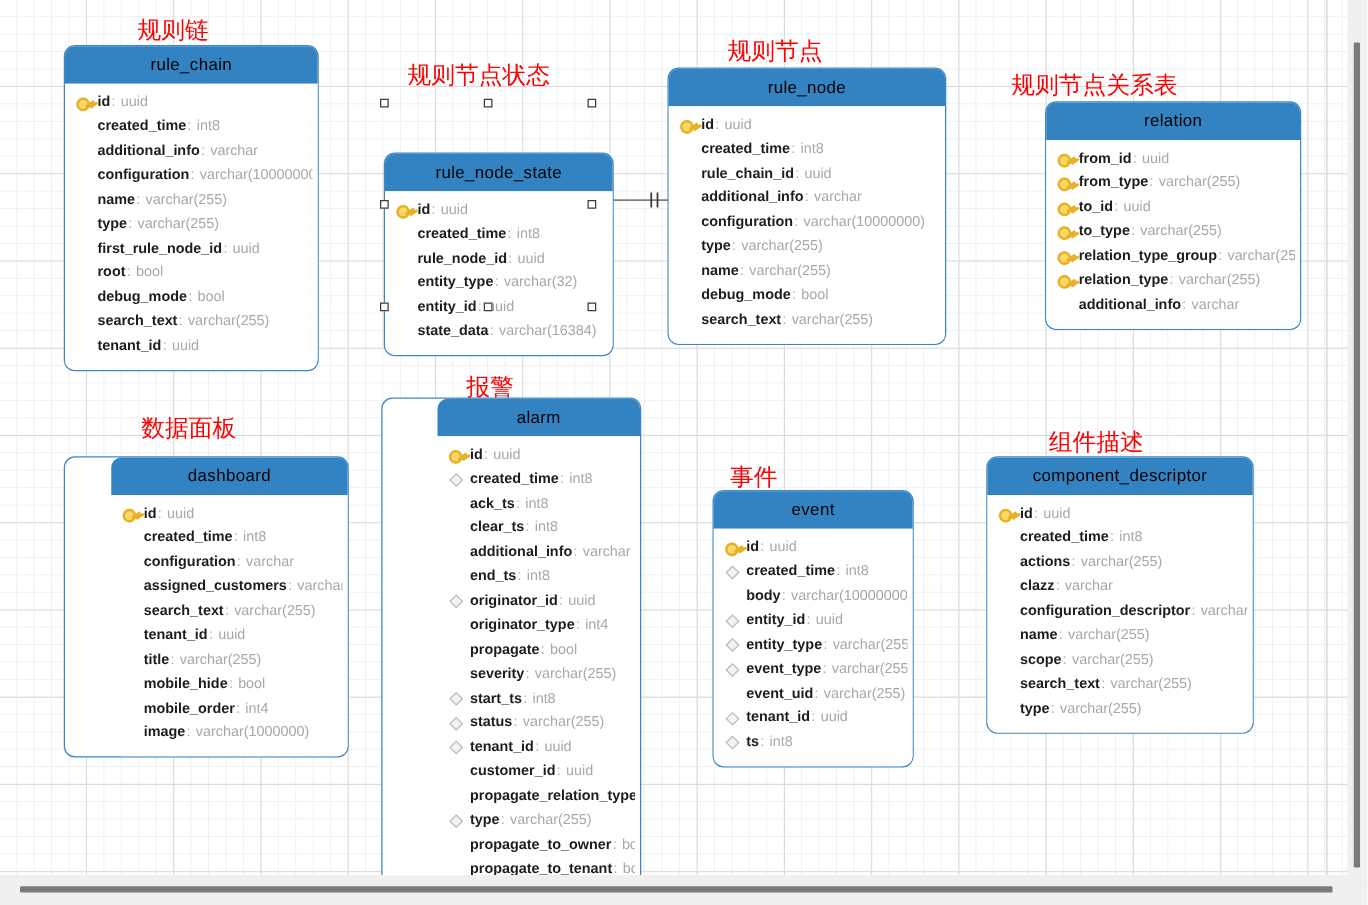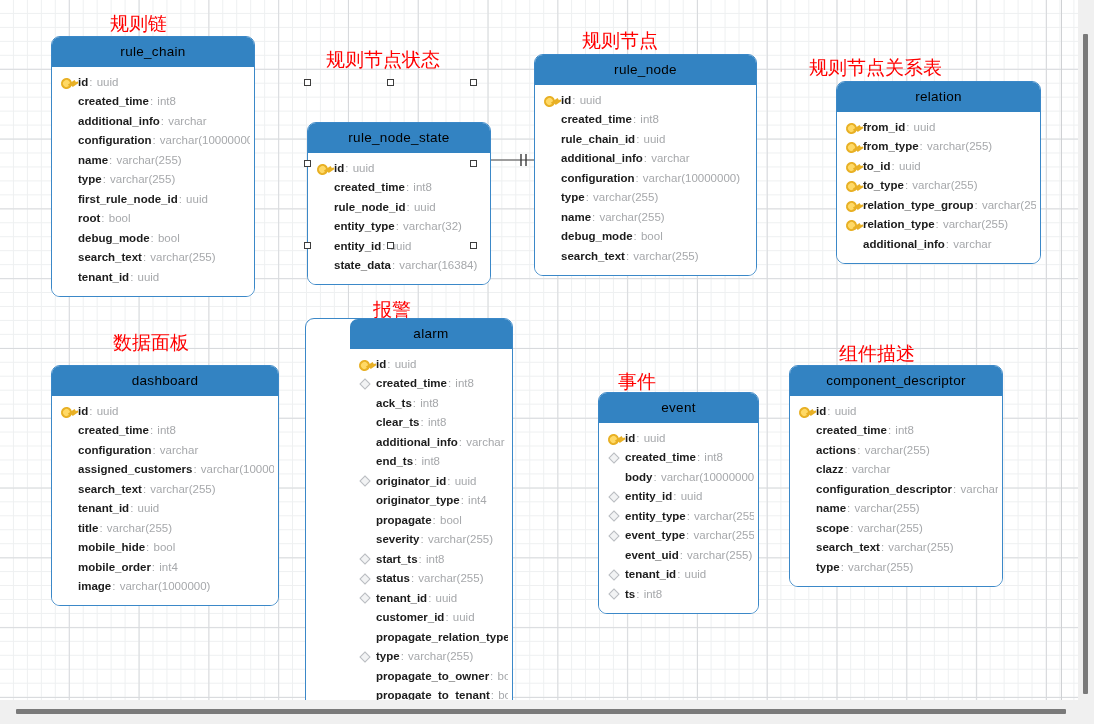--- a/index.html
+++ b/index.html
@@ -208,21 +208,21 @@
 
   <div id="canvas">
 
     <div id="labels-layer">
         <div class="cn-label" style="left: 110px; top: 11px;">规则链</div>
         <div class="cn-label" style="left: 326px; top: 47px;">规则节点状态</div>
         <div class="cn-label" style="left: 582px; top: 28px;">规则节点</div>
         <div class="cn-label" style="left: 809px; top: 55px;">规则节点关系表</div>
         <div class="cn-label" style="left: 113px; top: 330px;">数据面板</div>
         <div class="cn-label" style="left: 373px; top: 297px; font-family: Liberation Mono, monospace;">报警</div>
-        <div class="cn-label" style="left: 618px; top: 369px;">事件</div>
+        <div class="cn-label" style="left: 584px; top: 369px;">事件</div>
         <div class="cn-label" style="left: 839px; top: 341px;">组件描述</div>
       </div>
 
     <div id="connector">
       <svg width="62" height="20" viewBox="0 0 62 20">
         <line x1="8" y1="10" x2="62" y2="10" stroke="#7d7d7d" stroke-width="1.4"></line>
         <circle cx="9.5" cy="10" r="4" fill="none" stroke="#3a3a3a" stroke-width="1.3"></circle>
         <path d="M6 10 L0 6 M6 10 L0 10 M6 10 L0 14" stroke="#3a3a3a" stroke-width="1.3" fill="none"></path>
         <line x1="48" y1="4" x2="48" y2="16" stroke="#3a3a3a" stroke-width="1.4"></line>
         <line x1="53" y1="4" x2="53" y2="16" stroke="#3a3a3a" stroke-width="1.4"></line>
@@ -449,21 +449,21 @@
               <span class="ftype">varchar(255)</span>
             </div>
             <div class="field">
               <span class="fic none"></span>
               <span class="fname">additional_info</span>
               <span class="ftype">:&nbsp;</span>
               <span class="ftype">varchar</span>
             </div>
           </div>
         </div>
-        <div class="entity" style="left: 51px; top: 365px; width: 228px;">
+        <div class="entity" style="left: 51px; top: 365px; width: 228px; padding-left: 37px;">
           <div class="entity-head">dashboard</div>
           <div class="entity-body">
             <div class="field">
               <span class="fic key"></span>
               <span class="fname">id</span>
               <span class="ftype">:&nbsp;</span>
               <span class="ftype">uuid</span>
             </div>
             <div class="field">
               <span class="fic none"></span>
@@ -627,21 +627,21 @@
               <span class="ftype">bool</span>
             </div>
             <div class="field">
               <span class="fic none"></span>
               <span class="fname">propagate_to_tenant</span>
               <span class="ftype">:&nbsp;</span>
               <span class="ftype">bool</span>
             </div>
           </div>
         </div>
-        <div class="entity" style="left: 570px; top: 392px; width: 161px; margin-left: 28px;">
+        <div class="entity" style="left: 570px; top: 392px; width: 161px;">
           <div class="entity-head">event</div>
           <div class="entity-body">
             <div class="field">
               <span class="fic key"></span>
               <span class="fname">id</span>
               <span class="ftype">:&nbsp;</span>
               <span class="ftype">uuid</span>
             </div>
             <div class="field">
               <span class="fic diamond"></span>

